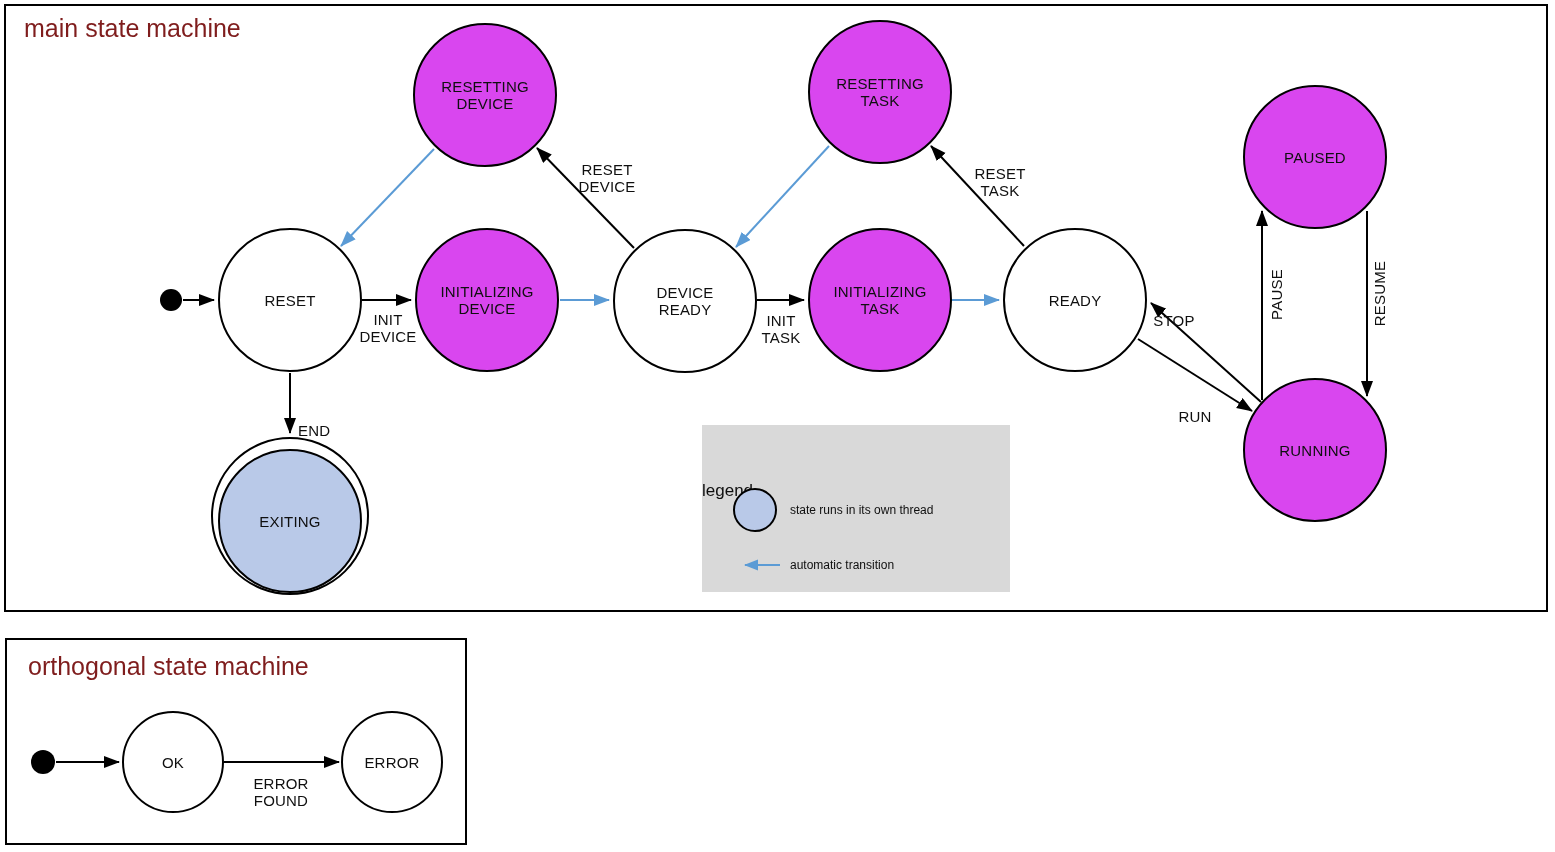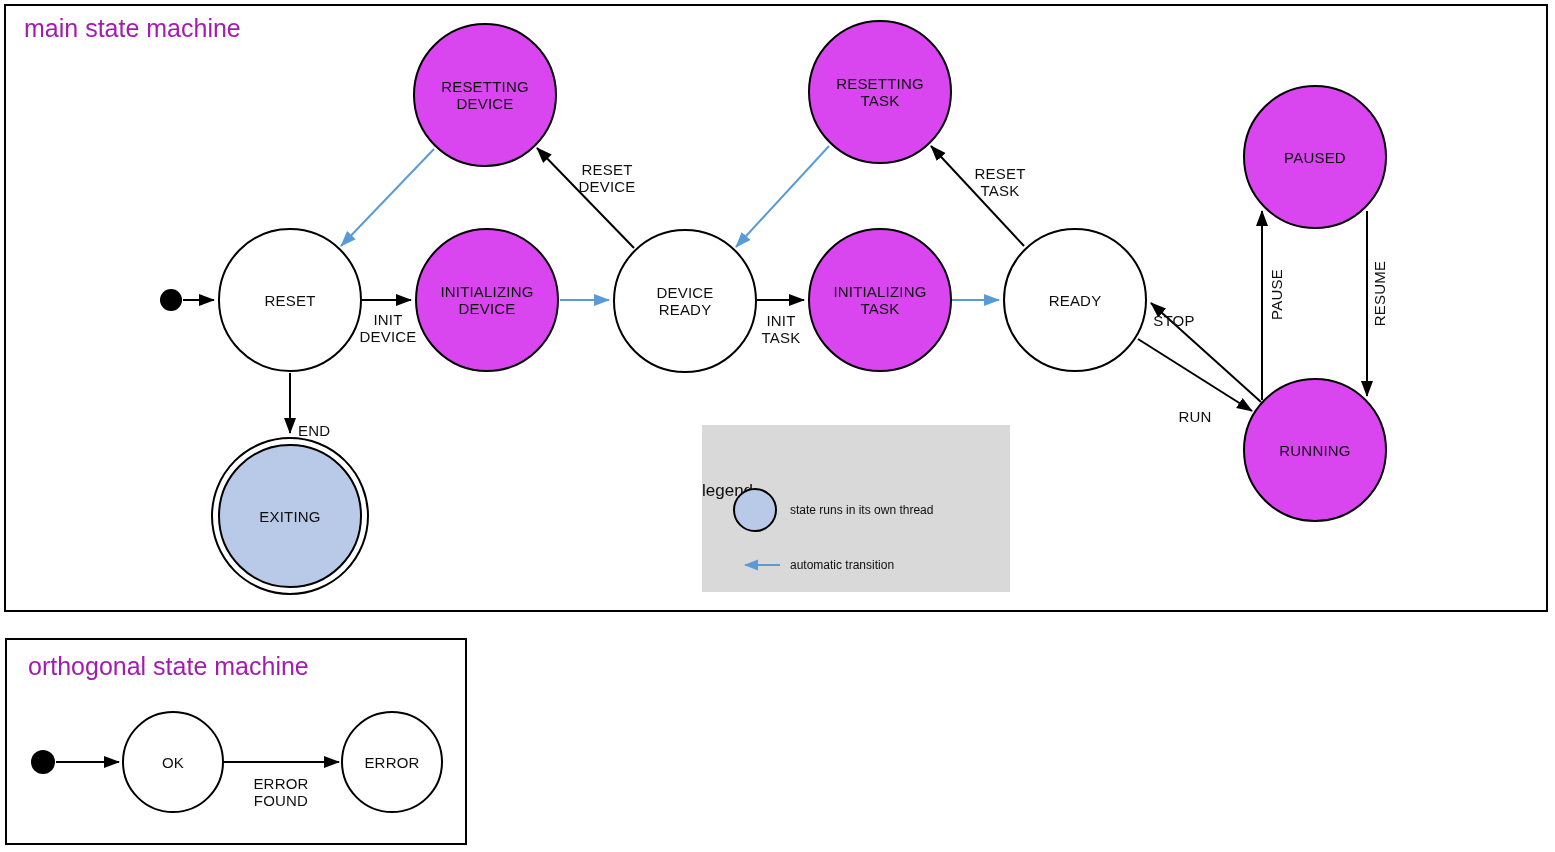--- a/index.html
+++ b/index.html
@@ -1,37 +1,37 @@
 <!DOCTYPE html>
 <html><head>
 <meta charset="utf-8">
 <style>
   html,body { margin:0; padding:0; }
   body {
     width:1555px; height:852px; position:relative; background:#ffffff;
     font-family:"Liberation Sans", sans-serif; color:#0f0f0f; overflow:hidden;
   }
   .frame { position:absolute; border:2px solid #000; background:#fff; box-sizing:border-box; }
-  .frame-title { position:absolute; font-size:25px; line-height:28px; color:#a21caf; white-space:nowrap; }
+  .frame-title { position:absolute; font-size:25px; line-height:28px; color:#7f1d1d; white-space:nowrap; }
 
   svg.edges { position:absolute; left:0; top:0; pointer-events:none; }
 
   .state {
     position:absolute; width:144px; height:144px; box-sizing:border-box;
     border:2px solid #000; border-radius:50%; background:#fff;
     display:flex; align-items:center; justify-content:center; text-align:center;
     font-size:15px; line-height:17px; letter-spacing:0.2px;
   }
   .state .lbl span { display:block; }
   .state.threaded { background:#d946ef; }
 
   .final-outer {
     position:absolute; width:158px; height:158px; box-sizing:border-box;
     border:2px solid #000; border-radius:50%; background:#fff;
-    display:flex; align-items:center; justify-content:center;
+    display:flex; align-items:flex-end; justify-content:center;
   }
   .final-inner {
     width:144px; height:144px; box-sizing:border-box;
     border:2px solid #000; border-radius:50%; background:#b9c9e8;
     display:flex; align-items:center; justify-content:center; text-align:center;
     font-size:15px; line-height:17px; letter-spacing:0.2px;
   }
 
   .state.small { width:102px; height:102px; }
 

